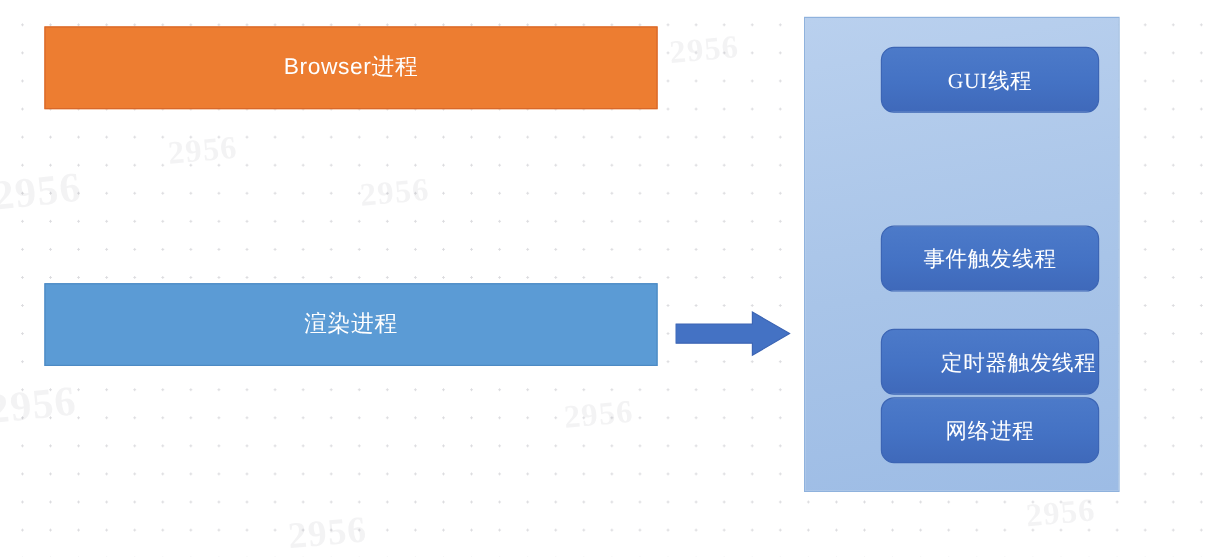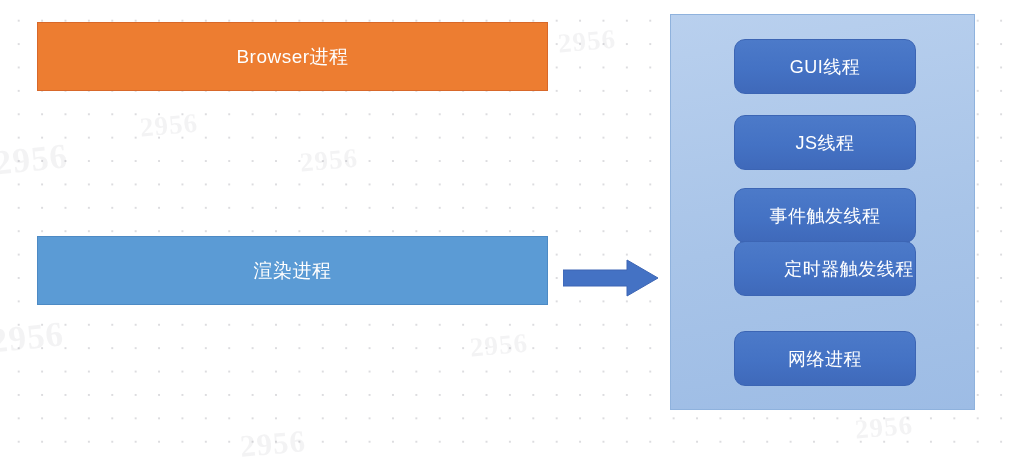--- a/index.html
+++ b/index.html
@@ -93,25 +93,26 @@
     top: 258px;
     width: 96px;
     height: 40px;
   }
 
   
   #thread-container {
     position: absolute;
     left: 670px;
     top: 14px;
-    width: 305px;
+    width: 263px;
     height: 396px;
     box-sizing: border-box;
     background: linear-gradient(170deg, #b9d0ee 0%, #a8c4e8 55%, #9dbce5 100%);
     border: 1px solid #8fb2dd;
+    font-family: Liberation Serif, serif;
   }
 
   .thread-box {
     position: absolute;
     left: 63px;
     width: 182px;
     height: 55px;
     border-radius: 11px;
     background: linear-gradient(180deg, #4c7ac9 0%, #4472C4 55%, #3f69ba 100%);
     border: 1px solid #3c65b4;
@@ -121,21 +122,21 @@
     box-sizing: border-box;
     color: #ffffff;
     font-size: 18px;
     letter-spacing: 0.5px;
   }
   .thread-box .label { line-height: 1; }
 
   .tb-0 { top: 24px; }
   .tb-1 { top: 100px; }
   .tb-2 { top: 173px; }
-  .tb-3 { top: 226px; padding-left: 48px; }
+  .tb-3 { top: 259px; padding-left: 48px; }
   .tb-4 { top: 316px; }
 
   
   #corner-watermark {
     position: absolute;
     right: 12px;
     bottom: 11px;
     font-size: 16px;
     color: rgba(130,130,138,0.45);
     font-family: "Liberation Serif", serif;
@@ -170,23 +171,20 @@
 
 
   <svg id="flow-arrow" viewBox="0 0 96 40">
     <polygon points="0,12 64,12 64,2 95,20 64,38 64,28 0,28" fill="#4472C4" stroke="#3c65b4" stroke-width="1"></polygon>
   </svg>
 
   <div id="thread-container">
     <div class="thread-box tb-0">
       <span class="label">GUI线程</span>
     </div>
-    <div class="thread-box tb-1">
-      <span class="label">JS线程</span>
-    </div>
     <div class="thread-box tb-2">
       <span class="label">事件触发线程</span>
     </div>
     <div class="thread-box tb-3">
       <span class="label">定时器触发线程</span>
     </div>
     <div class="thread-box tb-4">
       <span class="label">网络进程</span>
     </div>
   </div>

